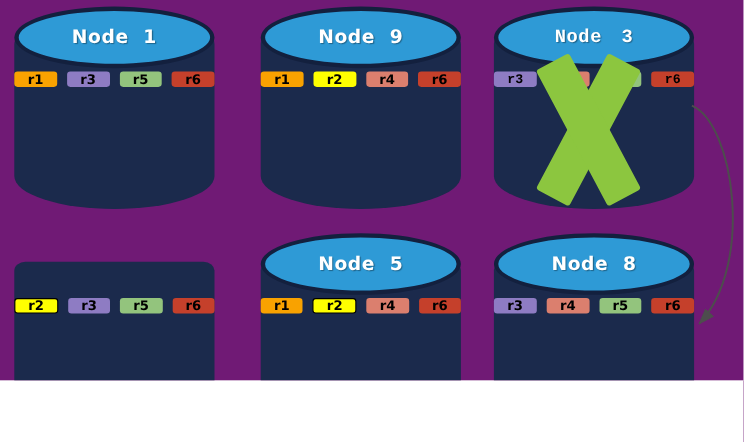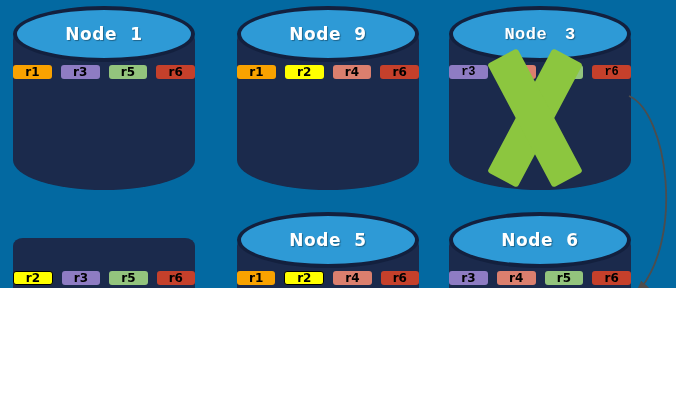--- a/index.html
+++ b/index.html
@@ -1,20 +1,20 @@
 <!DOCTYPE html>
 <html style="--navy: #1B2A4C; --navy-dark: #13203E; --top-blue: #2E9AD6; --title-color: #FFFFFF; --row-text: #000000;"><head>
 <meta charset="utf-8">
 <style>
   html, body { margin: 0; padding: 0; background: #ffffff; }
   .canvas {
     position: relative;
     width: 676px;
-    height: 288px;
-    background: #0369a1;
+    height: 346px;
+    background: #701a75;
     overflow: hidden;
     font-family: "DejaVu Sans", "Liberation Sans", sans-serif;
   }
   .cylinder { position: absolute; width: 182px; height: 184px; }
   .cyl-body {
     position: absolute;
     left: 0; top: 26px;
     width: 182px; height: 158px;
     background: var(--navy, #1B2A4C);
     border-radius: 10px 10px 91px 91px / 8px 8px 30px 30px;
@@ -157,21 +157,21 @@
           <span>r4</span>
         </div>
         <div class="row" style="background: rgb(197, 64, 43);">
           <span>r6</span>
         </div>
       </div>
   </div>
     <div class="cylinder" style="left: 449px; top: 212px;">
     <div class="cyl-body"></div>
     <div class="cyl-top">
-      <span class="node-title">Node 6</span>
+      <span class="node-title">Node 8</span>
     </div>
     <div class="rows">
         <div class="row" style="background: rgb(142, 124, 195);">
           <span>r3</span>
         </div>
         <div class="row" style="background: rgb(219, 127, 110);">
           <span>r4</span>
         </div>
         <div class="row" style="background: rgb(147, 196, 125);">
           <span>r5</span>

